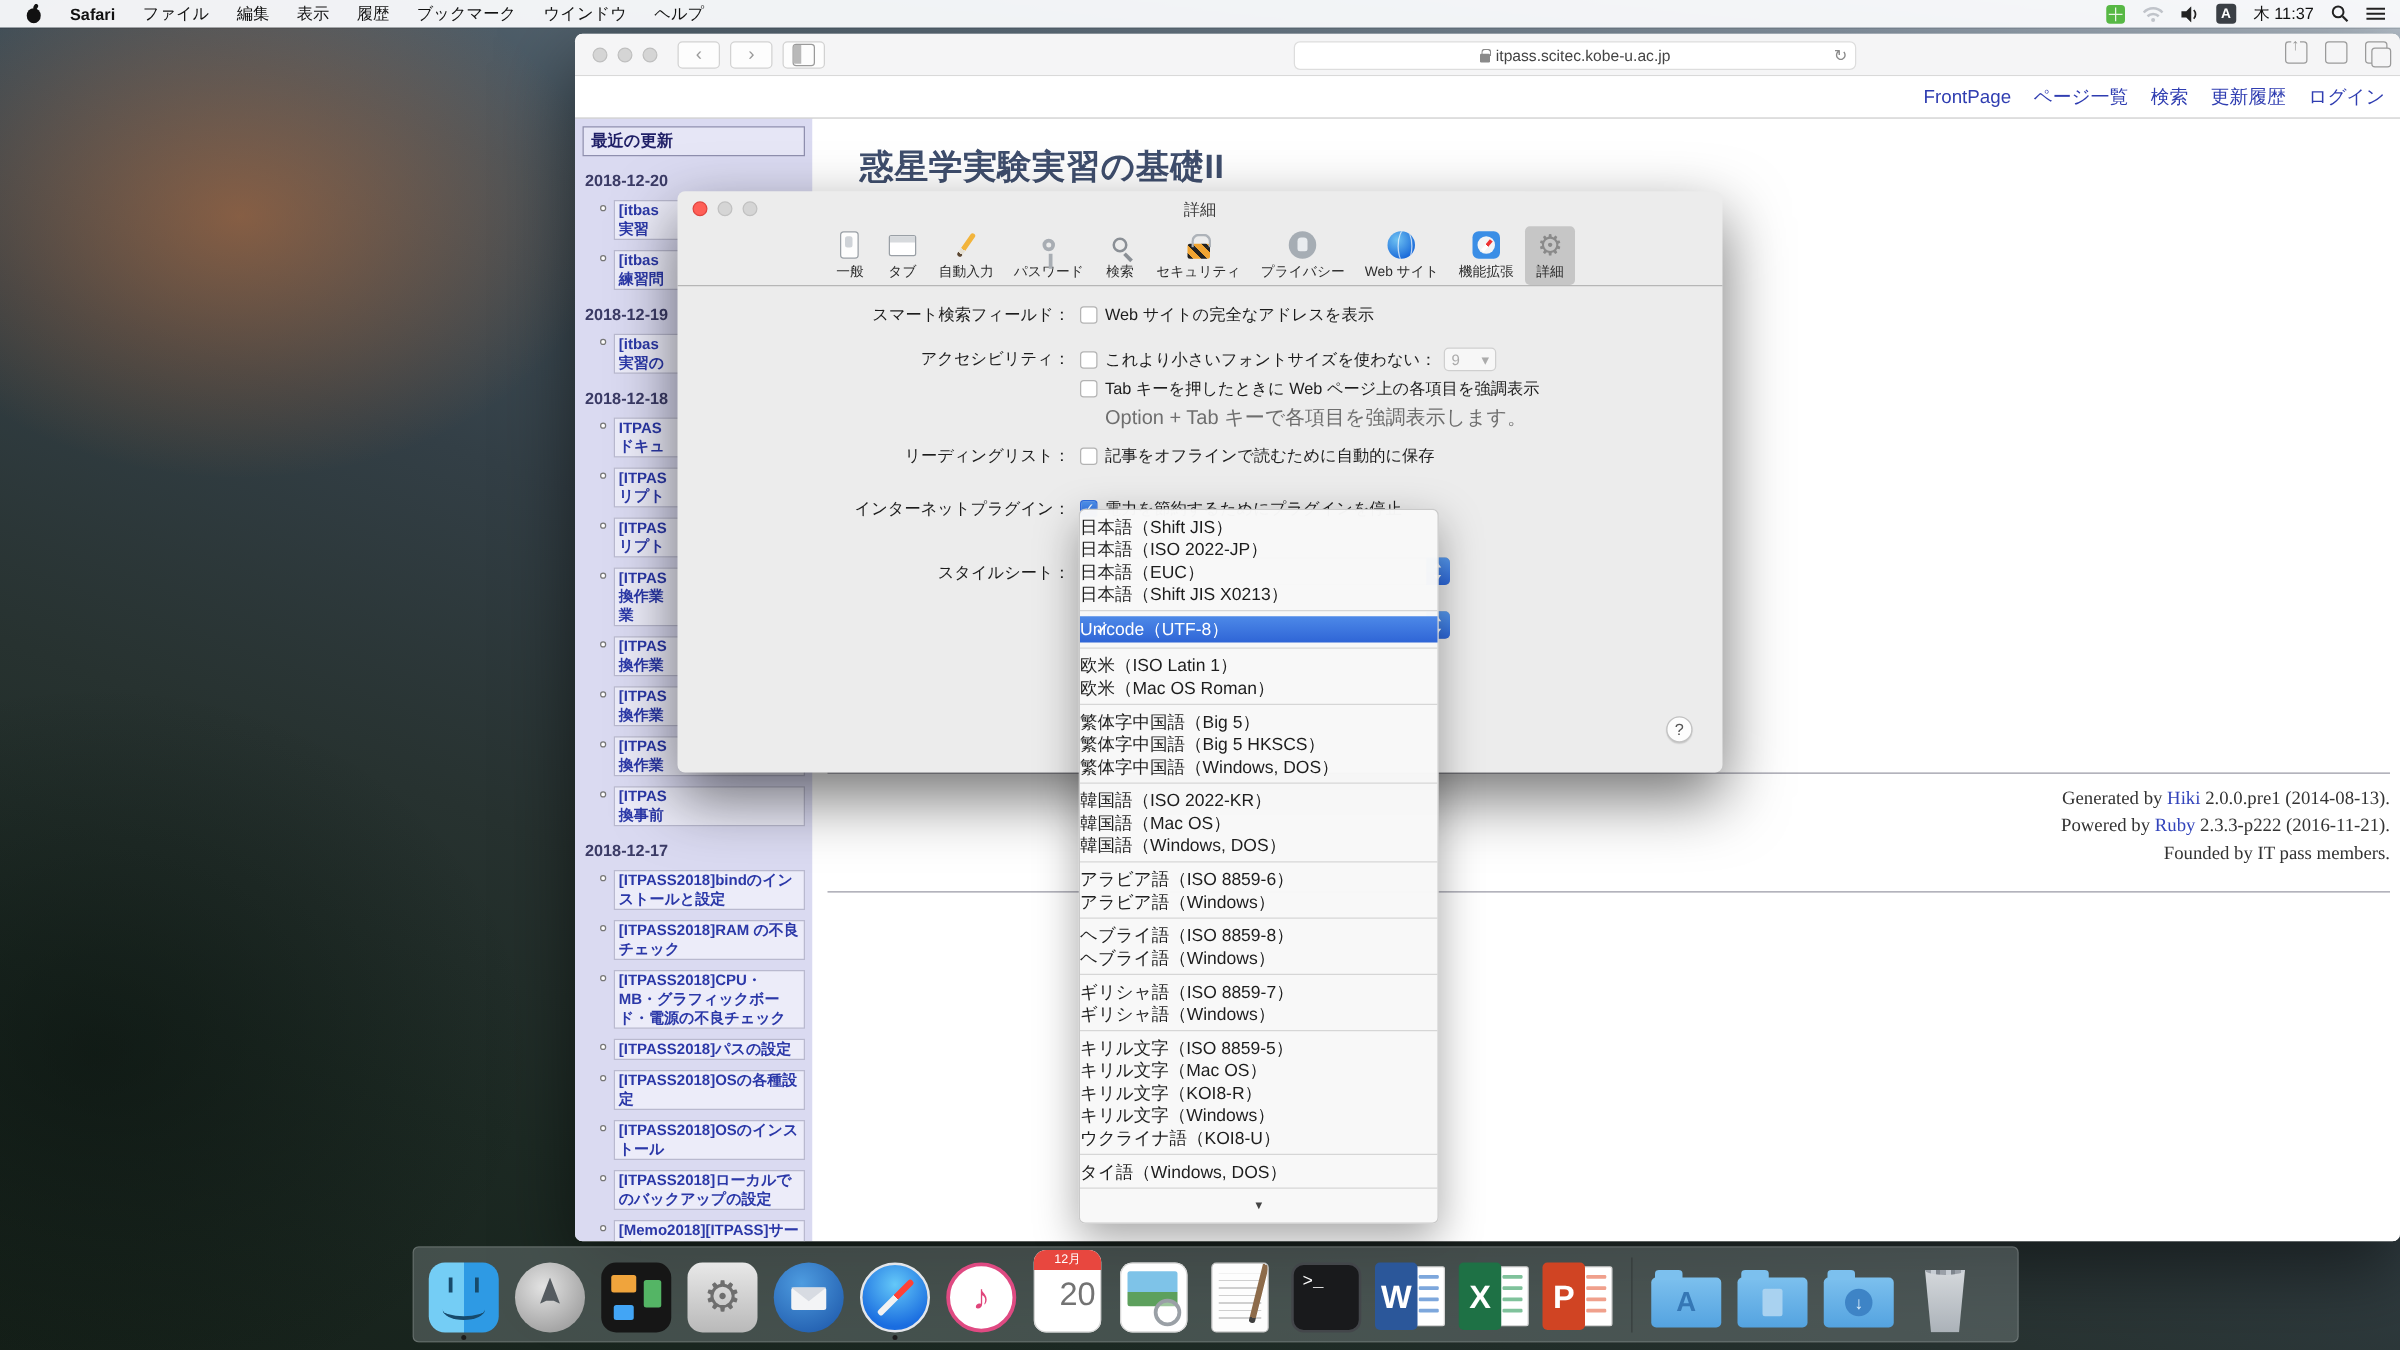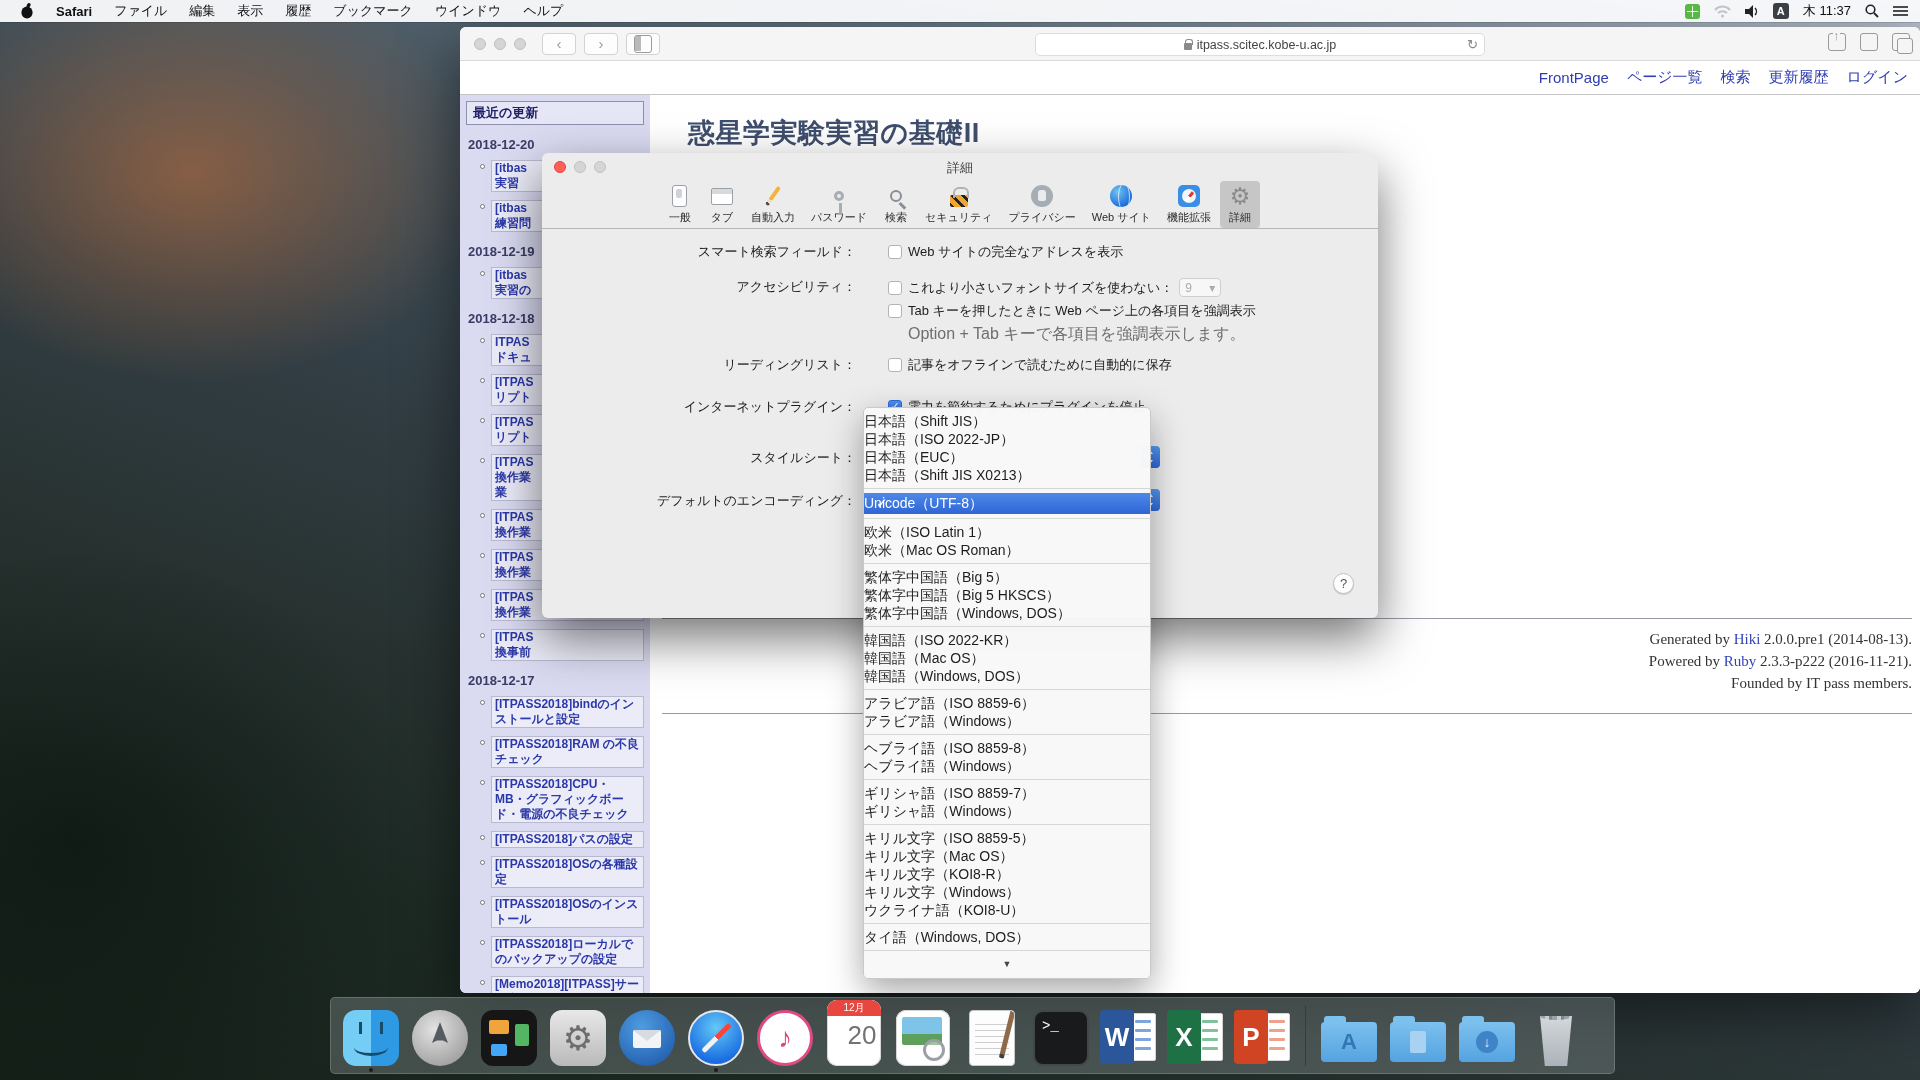--- a/index.html
+++ b/index.html
@@ -97,21 +97,21 @@
   .ic-hand::before { content:""; position:absolute; left:7px; top:5px; width:8px; height:11px; background:#e9ecef; border-radius:3px 3px 2px 2px; }
   .ic-globe { width:22px; height:22px; border-radius:50%; background:radial-gradient(circle at 35% 30%,#6fc2f2,#1565d8 80%); position:relative; overflow:hidden; }
   .ic-globe::before { content:""; position:absolute; left:8px; top:-2px; width:10px; height:26px; border:1.5px solid rgba(255,255,255,.7); border-radius:50%; }
   .ic-ext { width:22px; height:22px; border-radius:5px; background:#3a8ee6; position:relative; }
   .ic-ext::before { content:""; position:absolute; left:4px; top:4px; width:14px; height:14px; background:#f2f4f6; border-radius:50%; }
   .ic-ext::after { content:""; position:absolute; left:10px; top:6px; width:3px; height:11px; background:linear-gradient(#e33 50%, #fff 50%); transform:rotate(40deg); }
   .ic-gear { font-size:23px; color:#8a8a8a; line-height:1; }
 
   .prow { position:absolute; left:0; right:0; display:flex; align-items:flex-start; }
   .plabel { width:322px; text-align:right; padding-right:8px; color:#1c1c1c; flex:none; }
-  .pctl { display:flex; align-items:center; gap:6px;margin-left:24px; }
+  .pctl { display:flex; align-items:center; gap:6px; }
   .cb { width:14px; height:14px; background:#fff; border:1px solid #b3b3b3; border-radius:3px; flex:none; position:relative; }
   .cb.checked { background:linear-gradient(#4f93ef,#2e6be0); border-color:#2e6be0; }
   .cb.checked::after { content:"✓"; position:absolute; left:1.5px; top:-1px; color:#fff; font-size:11px; font-weight:bold; }
   .mini-select { width:42px; height:19px; border:1px solid #cfcfcf; border-radius:4px; background:#f7f7f7; color:#ababab;
     display:flex; align-items:center; justify-content:space-between; padding:0 5px; font-size:12px; }
   .note { font-size:16px; color:#6e6e6e; }
   .popup { position:absolute; left:328px; width:290px; height:22px; background:linear-gradient(#fff,#f1f1f1); border:1px solid #b9b9b9; border-radius:4px; }
   .popup .cap { position:absolute; right:-1px; top:-1px; width:19px; height:22px; border-radius:0 4px 4px 0;
     background:linear-gradient(#579bf2,#2d67da); }
   .cap::before,.cap::after { content:""; position:absolute; left:6px; border-left:3.5px solid transparent; border-right:3.5px solid transparent; }
@@ -453,23 +453,20 @@
   <div class="prow" style="top:245px">
     <span class="plabel">インターネットプラグイン：</span>
     <span class="pctl">
         <span class="cb checked"></span>
         <span>電力を節約するためにプラグインを停止</span>
       </span>
   </div>
   <div class="popup" style="top:293px">
       <span class="cap"></span>
     </div>
-  <div class="prow" style="top:339px">
-    <span class="plabel">デフォルトのエンコーディング：</span>
-  </div>
   <div class="popup" style="top:336px">
       <span class="cap"></span>
     </div>
   <div class="help-btn">?</div>
 </div>
 
 <div id="encmenu">
   <div class="mi">日本語（Shift JIS）</div>
   <div class="mi">日本語（ISO 2022-JP）</div>
   <div class="mi">日本語（EUC）</div>

